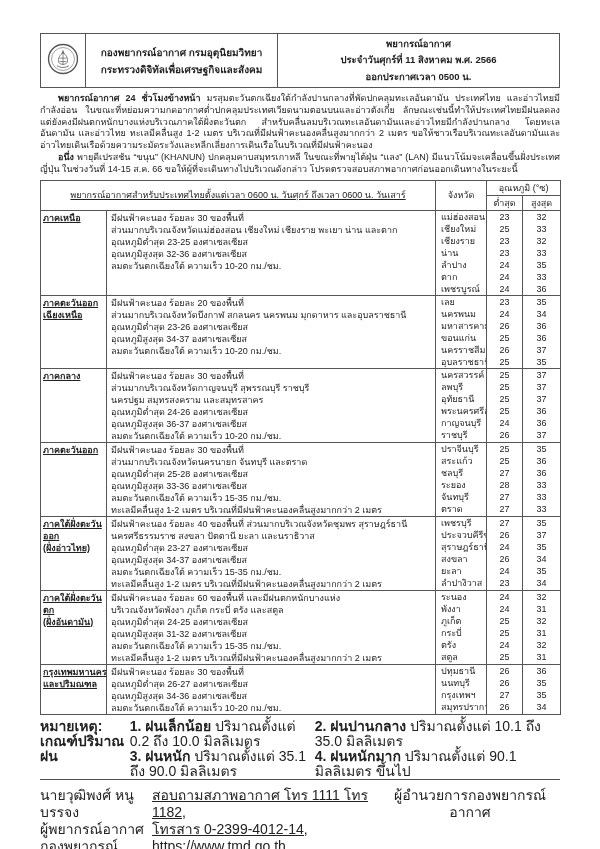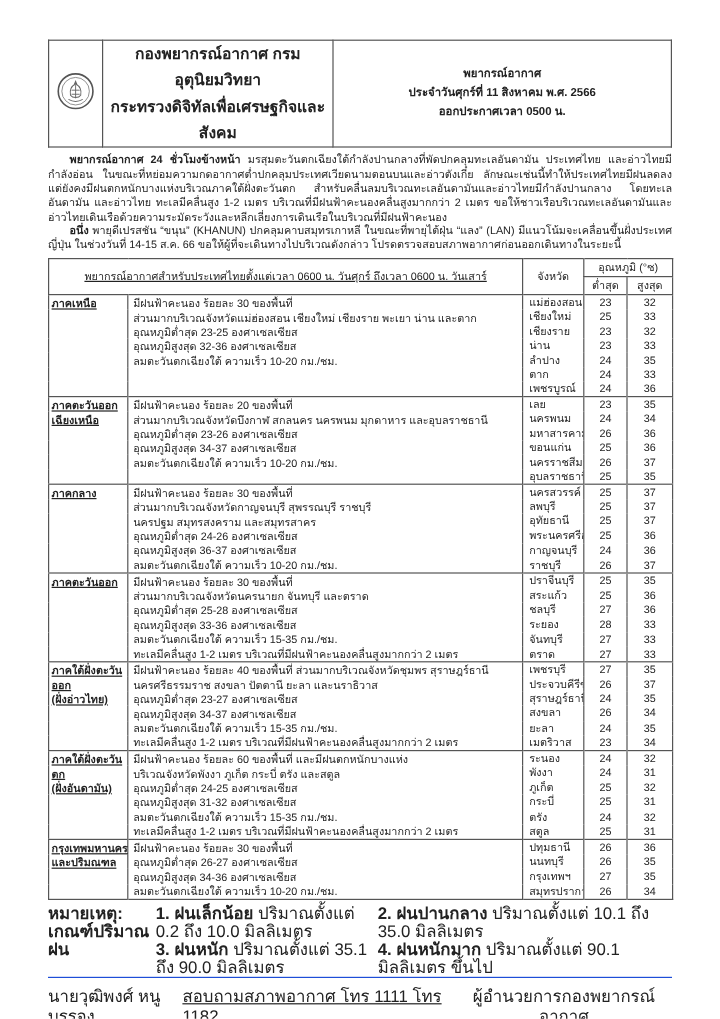--- a/index.html
+++ b/index.html
@@ -8,21 +8,21 @@
     width:600px; height:849px; overflow:hidden;
     font-family:"Liberation Sans","DejaVu Sans",sans-serif;
     color:#222; -webkit-font-smoothing:antialiased;
   }
   .page { width:600px; height:849px; padding:33px 40px 0; display:flex; flex-direction:column; }
 
   
   .hdr { width:100%; border-collapse:collapse; table-layout:fixed; }
   .hdr td { border:1px solid #555; height:54px; vertical-align:middle; }
   .hdr .c-logo { width:45px; text-align:center; }
-  .hdr .c-dept { width:192px; text-align:center; font-weight:bold; font-size:13px; line-height:1.7; }
+  .hdr .c-dept { width:192px; text-align:center; font-weight:bold; font-size:10px; line-height:1.7; }
   .hdr .c-title { text-align:center; font-weight:bold; font-size:9.5px; line-height:1.7; }
 
   
   .summary { margin-top:5px; font-size:9px; line-height:11.8px; text-align:justify; }
   .summary p { text-indent:18px; }
   .lead { font-weight:bold; }
 
   
   .ft { width:100%; border-collapse:collapse; table-layout:fixed; margin-top:4px; border:1px solid #555; font-size:9px; }
   .ft th { font-weight:normal; vertical-align:middle; }
@@ -308,21 +308,21 @@
           <td class="cell-prov">สงขลา</td>
           <td class="cell-temp">26</td>
           <td class="cell-temp">34</td>
         </tr>
         <tr>
           <td class="cell-prov">ยะลา</td>
           <td class="cell-temp">24</td>
           <td class="cell-temp">35</td>
         </tr>
         <tr>
-          <td class="cell-prov">เมตริวาส</td>
+          <td class="cell-prov">ลำปางิวาส</td>
           <td class="cell-temp">23</td>
           <td class="cell-temp">34</td>
         </tr>
         <tr>
           <td class="cell-region rs" rowspan="6">
             <div class="region-line">ภาคใต้ฝั่งตะวันตก</div>
             <div class="region-line">(ฝั่งอันดามัน)</div>
           </td>
           <td class="cell-desc rs" rowspan="6">
             <div>มีฝนฟ้าคะนอง ร้อยละ 60 ของพื้นที่ และมีฝนตกหนักบางแห่ง</div>

